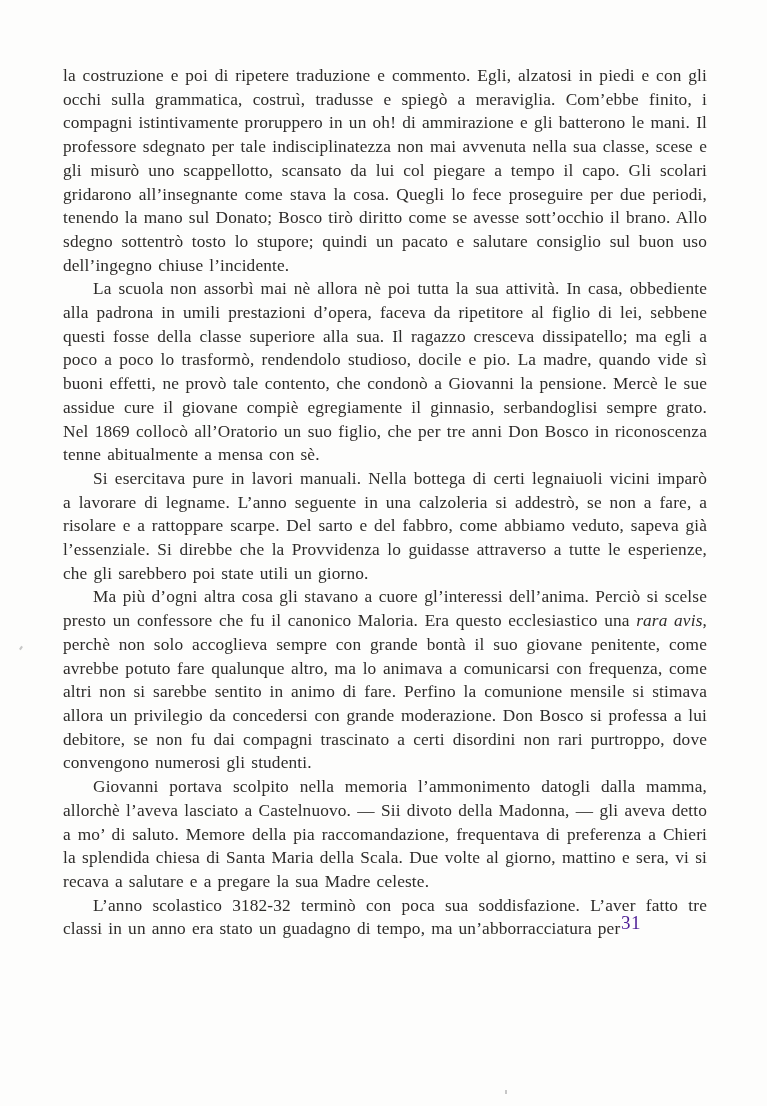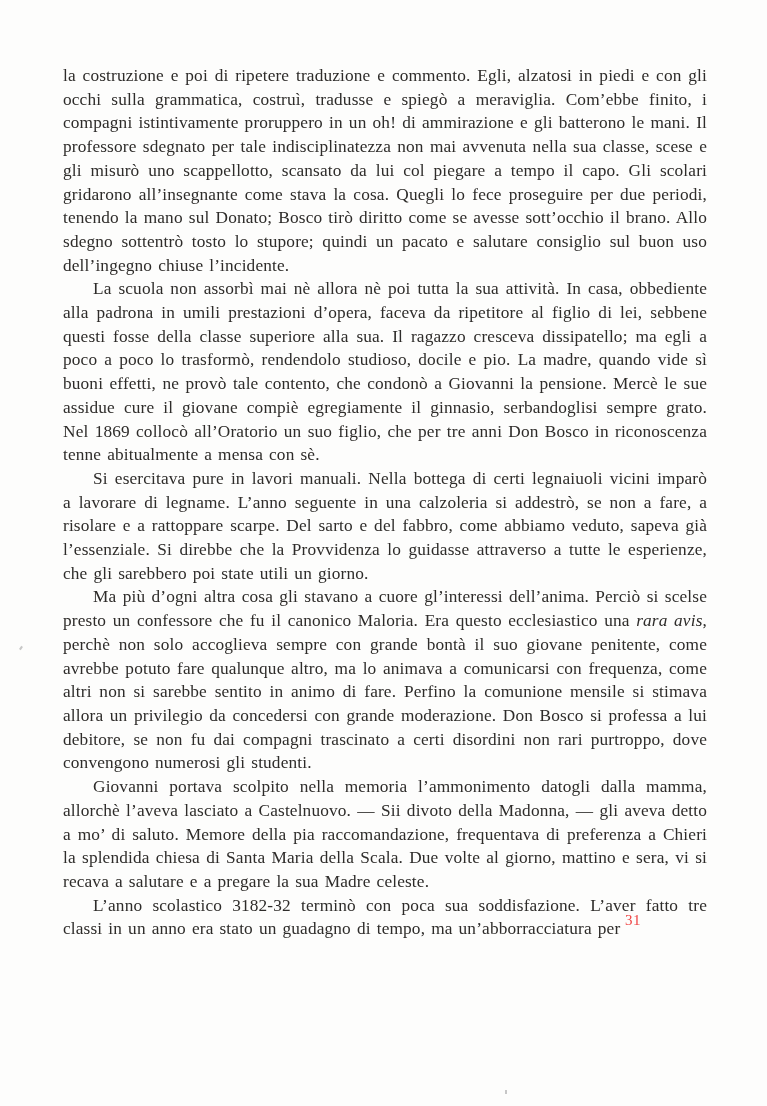--- a/index.html
+++ b/index.html
@@ -36,23 +36,23 @@
   p.para.indent {
     text-indent: 30px;
   }
   .italic {
     font-style: italic;
   }
   .page-number {
     position: absolute;
     top: 912px;
     right: 126px;
-    font-size: 15px;
+    font-size: 19px;
     letter-spacing: 0.5px;
-    color: #ef4444;
+    color: #4c1d95;
   }
   .speck {
     position: absolute;
     background: #9a9a9a;
     opacity: 0.55;
   }
   .speck-1 {
     left: 20px;
     top: 646px;
     width: 2px;

